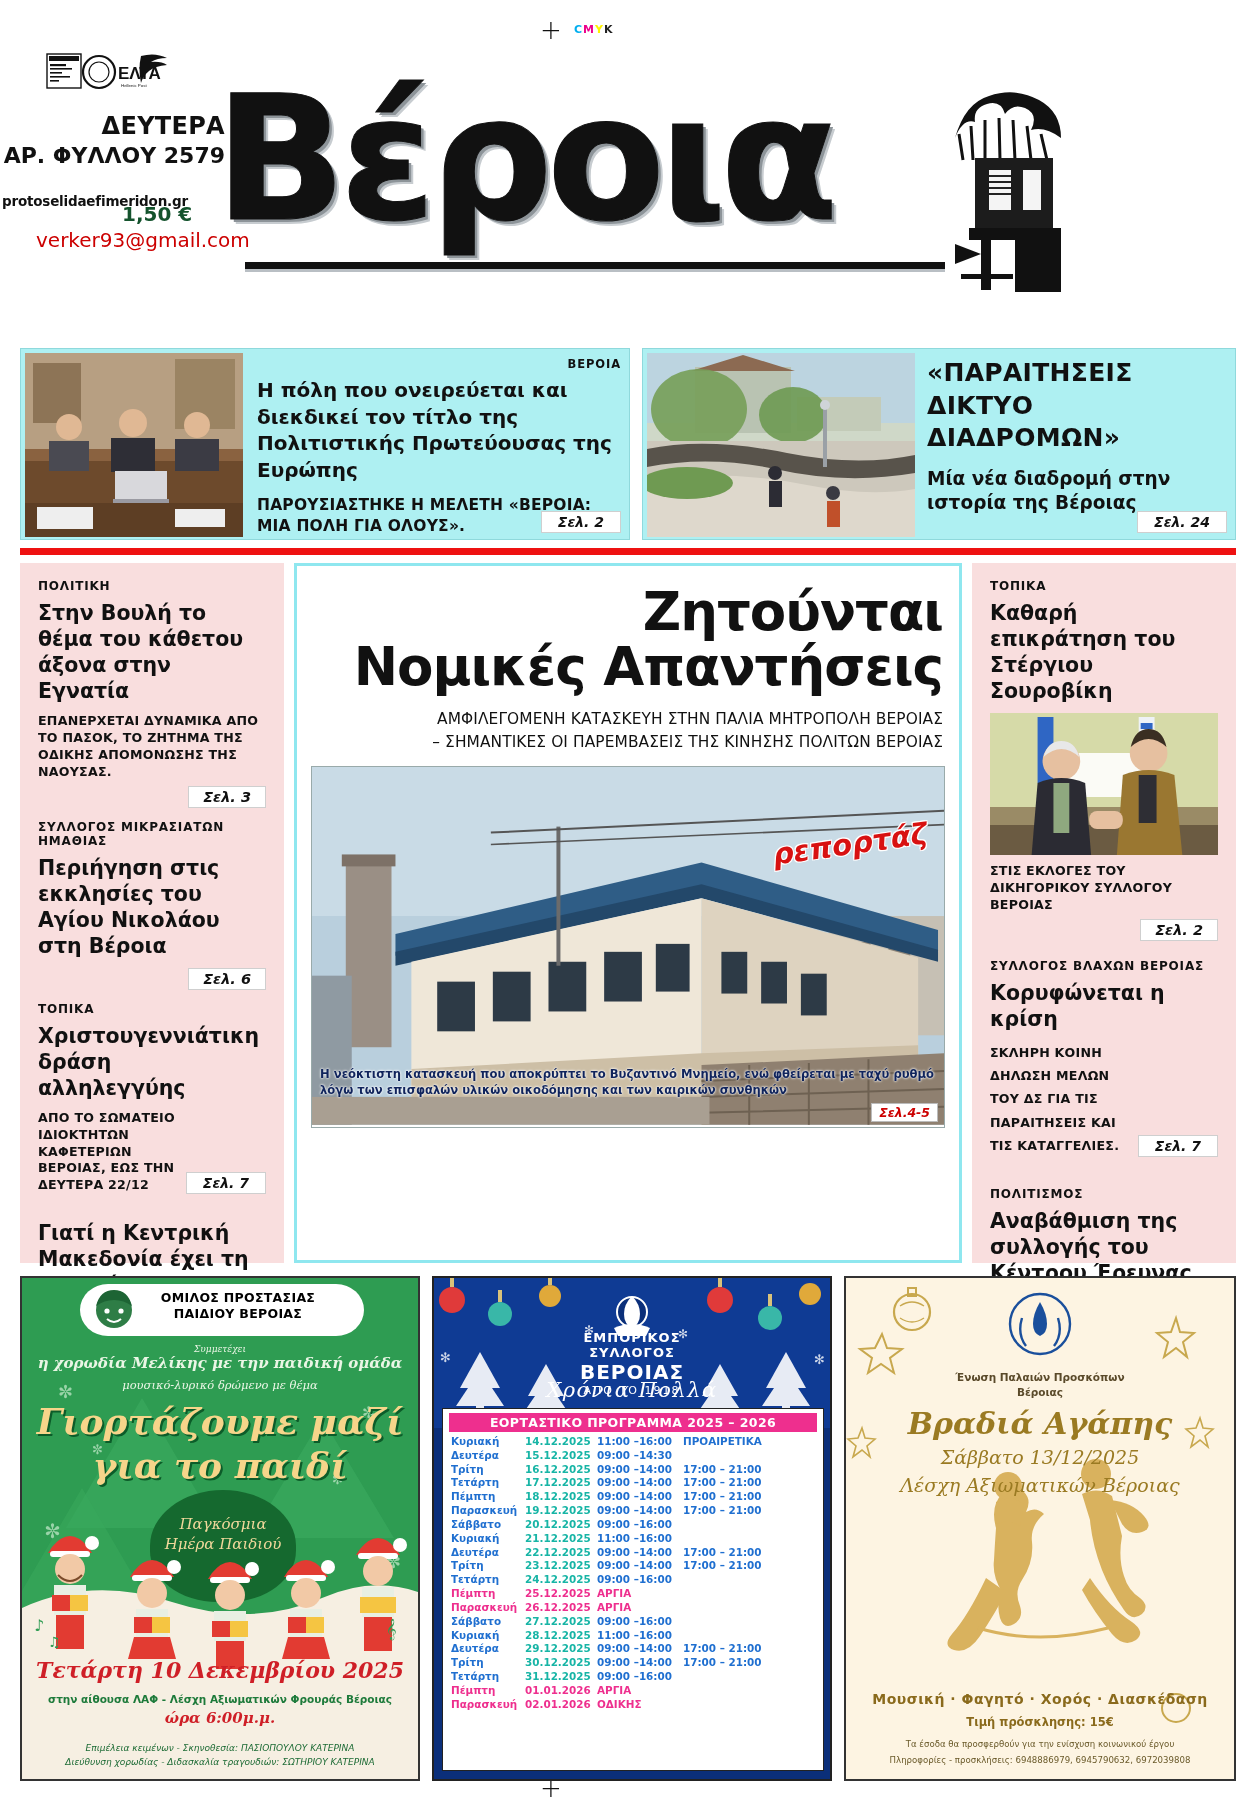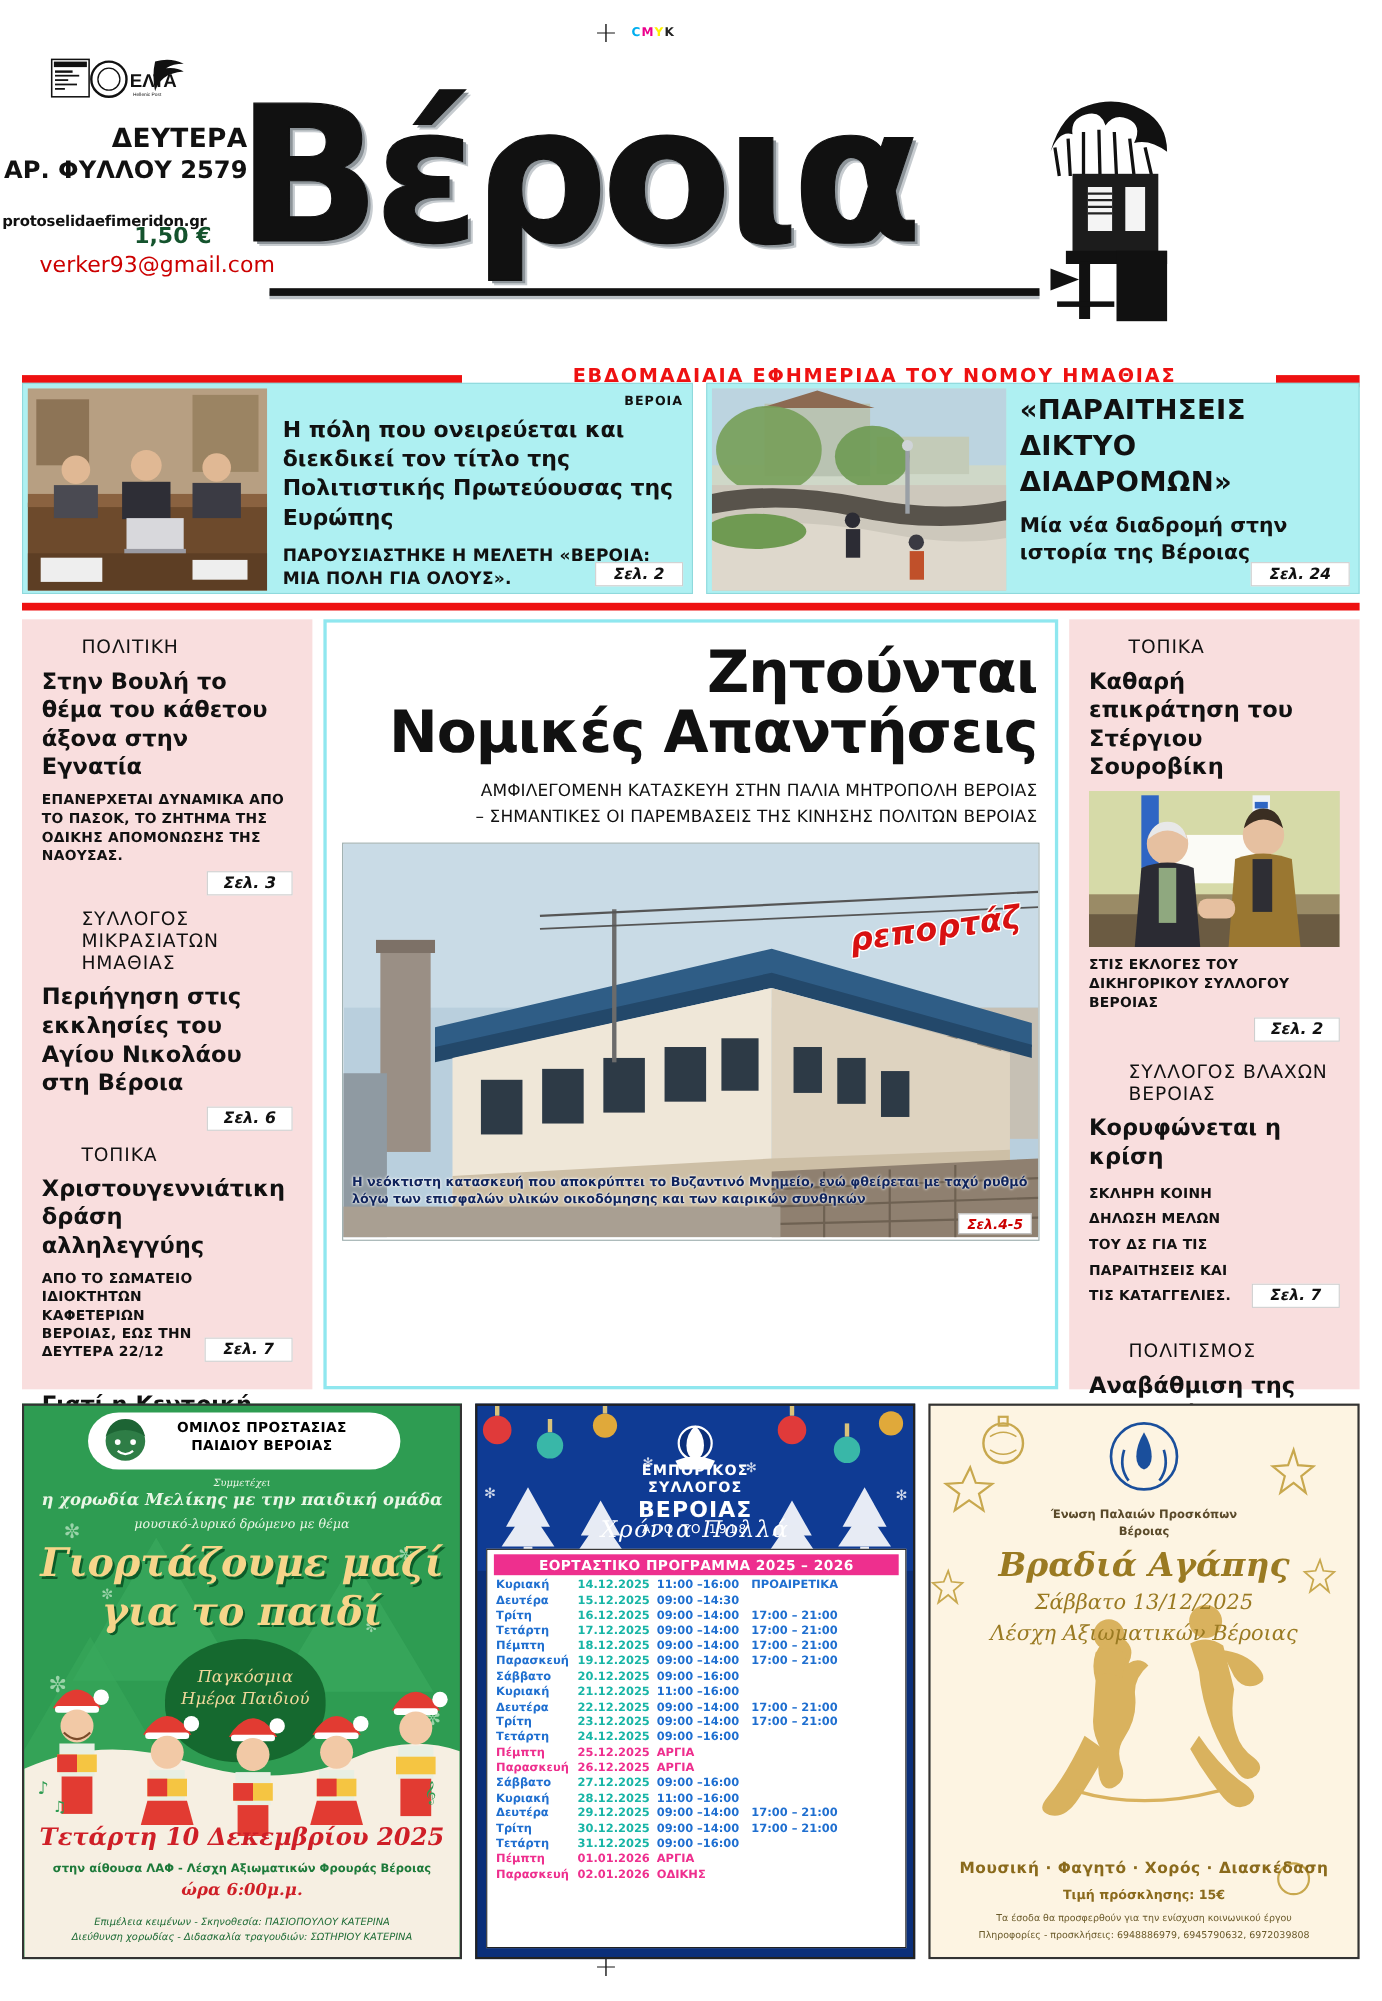--- a/index.html
+++ b/index.html
@@ -76,21 +76,21 @@
 
   
   .cols{position:absolute;left:20px;top:563px;width:1216px;height:700px;}
   .colL{position:absolute;left:0;top:0;width:264px;height:700px;background:#f9dede;}
   .colR{position:absolute;left:952px;top:0;width:264px;height:700px;background:#f9dede;}
   .colC{position:absolute;left:274px;top:0;width:668px;height:700px;background:#fff;
         border:3px solid #8fe7ef;box-sizing:border-box;}
   .colpad{padding:16px 18px 0 18px;}
 
   .sec{margin-bottom:12px;}
-  .sec .kick{font-size:17px;font-weight:normal;letter-spacing:.8px;color:#111;margin-bottom:7px;margin-left:36px;}
+  .sec .kick{font-size:12px;font-weight:bold;letter-spacing:.8px;color:#111;margin-bottom:7px;}
   .sec h3{margin:0 0 9px 0;font-size:20.5px;font-weight:bold;line-height:1.27;color:#111;}
   .sec .dek{font-size:12.6px;font-weight:bold;line-height:1.34;letter-spacing:.25px;color:#111;}
   .selrow{text-align:right;margin-top:5px;}
   .selrow .pagebox{padding:2px 14px;font-size:14.5px;}
   .dekrow{display:flex;align-items:flex-end;justify-content:space-between;gap:8px;}
   .dekrow .dek{flex:1;}
 
   
   .mainhead{font-size:53px;font-weight:bold;line-height:1.04;color:#111;text-align:right;
             letter-spacing:-1px;padding:18px 16px 0 16px;}
@@ -244,25 +244,20 @@
             <line x1="44" y1="116" x2="66" y2="116"></line>
         </g>
         <rect x="24" y="150" width="92" height="12" fill="#111"></rect>
         <path d="M10 166 l26 10 l-26 10 z" fill="#111"></path>
         <rect x="36" y="160" width="10" height="52" fill="#111"></rect>
         <rect x="16" y="196" width="52" height="5" fill="#111"></rect>
         <rect x="70" y="150" width="46" height="64" fill="#111"></rect>
       </svg>
     </div>
 
-    <div class="tagbar">
-      <div class="bar barL"></div>
-      <div class="tagtext">ΕΒΔΟΜΑΔΙΑΙΑ ΕΦΗΜΕΡΙΔΑ ΤΟΥ ΝΟΜΟΥ ΗΜΑΘΙΑΣ</div>
-      <div class="bar barR"></div>
-    </div>
   </div>
 
   <div class="teasers">
 
     <div class="tz tzL">
       <div class="tzimg">
         <svg class="ph" viewBox="0 0 218 184" preserveAspectRatio="none">
           <rect width="218" height="184" fill="#cdbba3"></rect>
           <rect y="0" width="218" height="96" fill="#b79f82"></rect>
           <rect x="8" y="10" width="48" height="60" fill="#8d7456"></rect>

